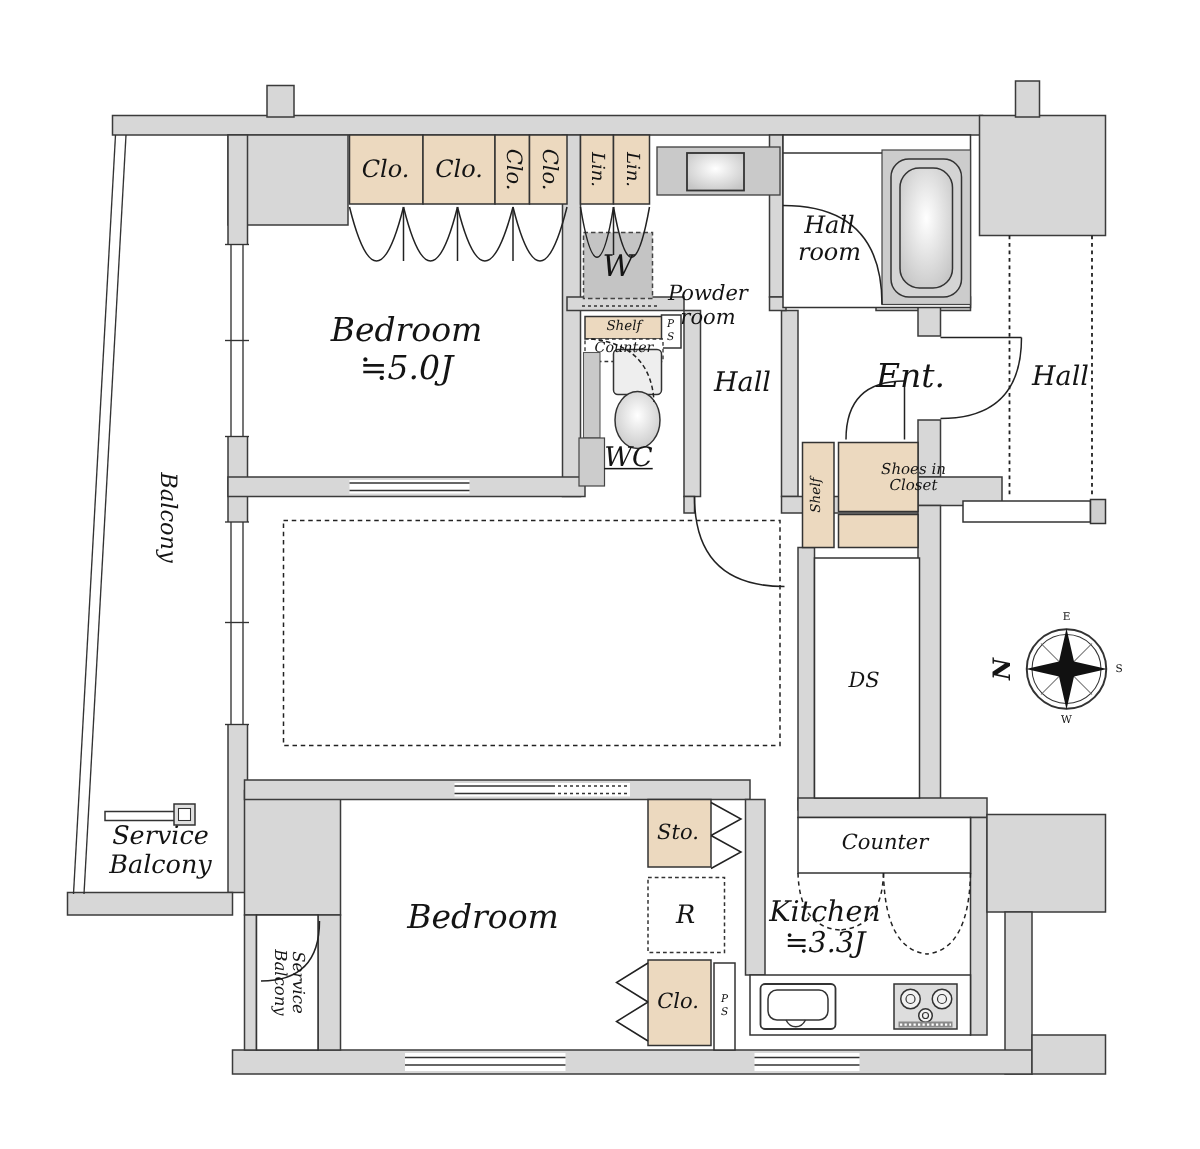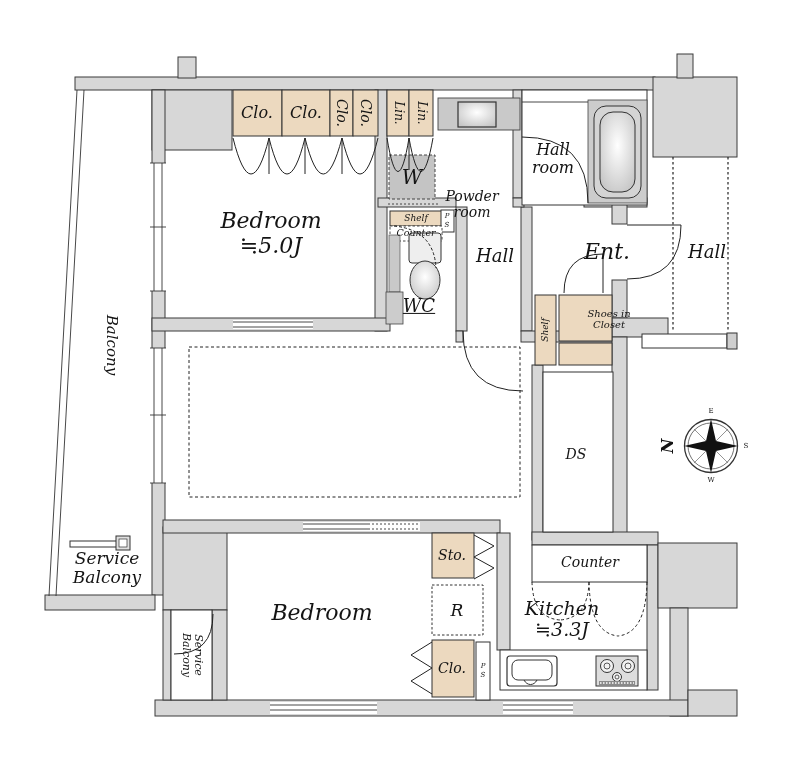--- a/index.html
+++ b/index.html
@@ -222,21 +222,21 @@
 <div class="lbl stack" style="left:271px;top:234px;font-size:22px;">
   <span>Bedroom</span>
   <span>≒5.0J</span>
 </div>
 
 
 <div class="lbl stack" style="left:322px;top:613px;font-size:22px;">
   <span>Bedroom</span>
 </div>
 
-<div class="lbl stack" style="left:562px;top:619px;font-size:19px;">
+<div class="lbl stack" style="left:550px;top:619px;font-size:19px;">
   <span>Kitchen</span>
   <span>≒3.3J</span>
 </div>
 
 <div class="lbl stack" style="left:472px;top:169px;font-size:14px;margin-top:36px;">
   <span>Powder</span>
   <span>room</span>
 </div>
 
 <div class="lbl stack" style="left:553px;top:159px;font-size:16px;">

